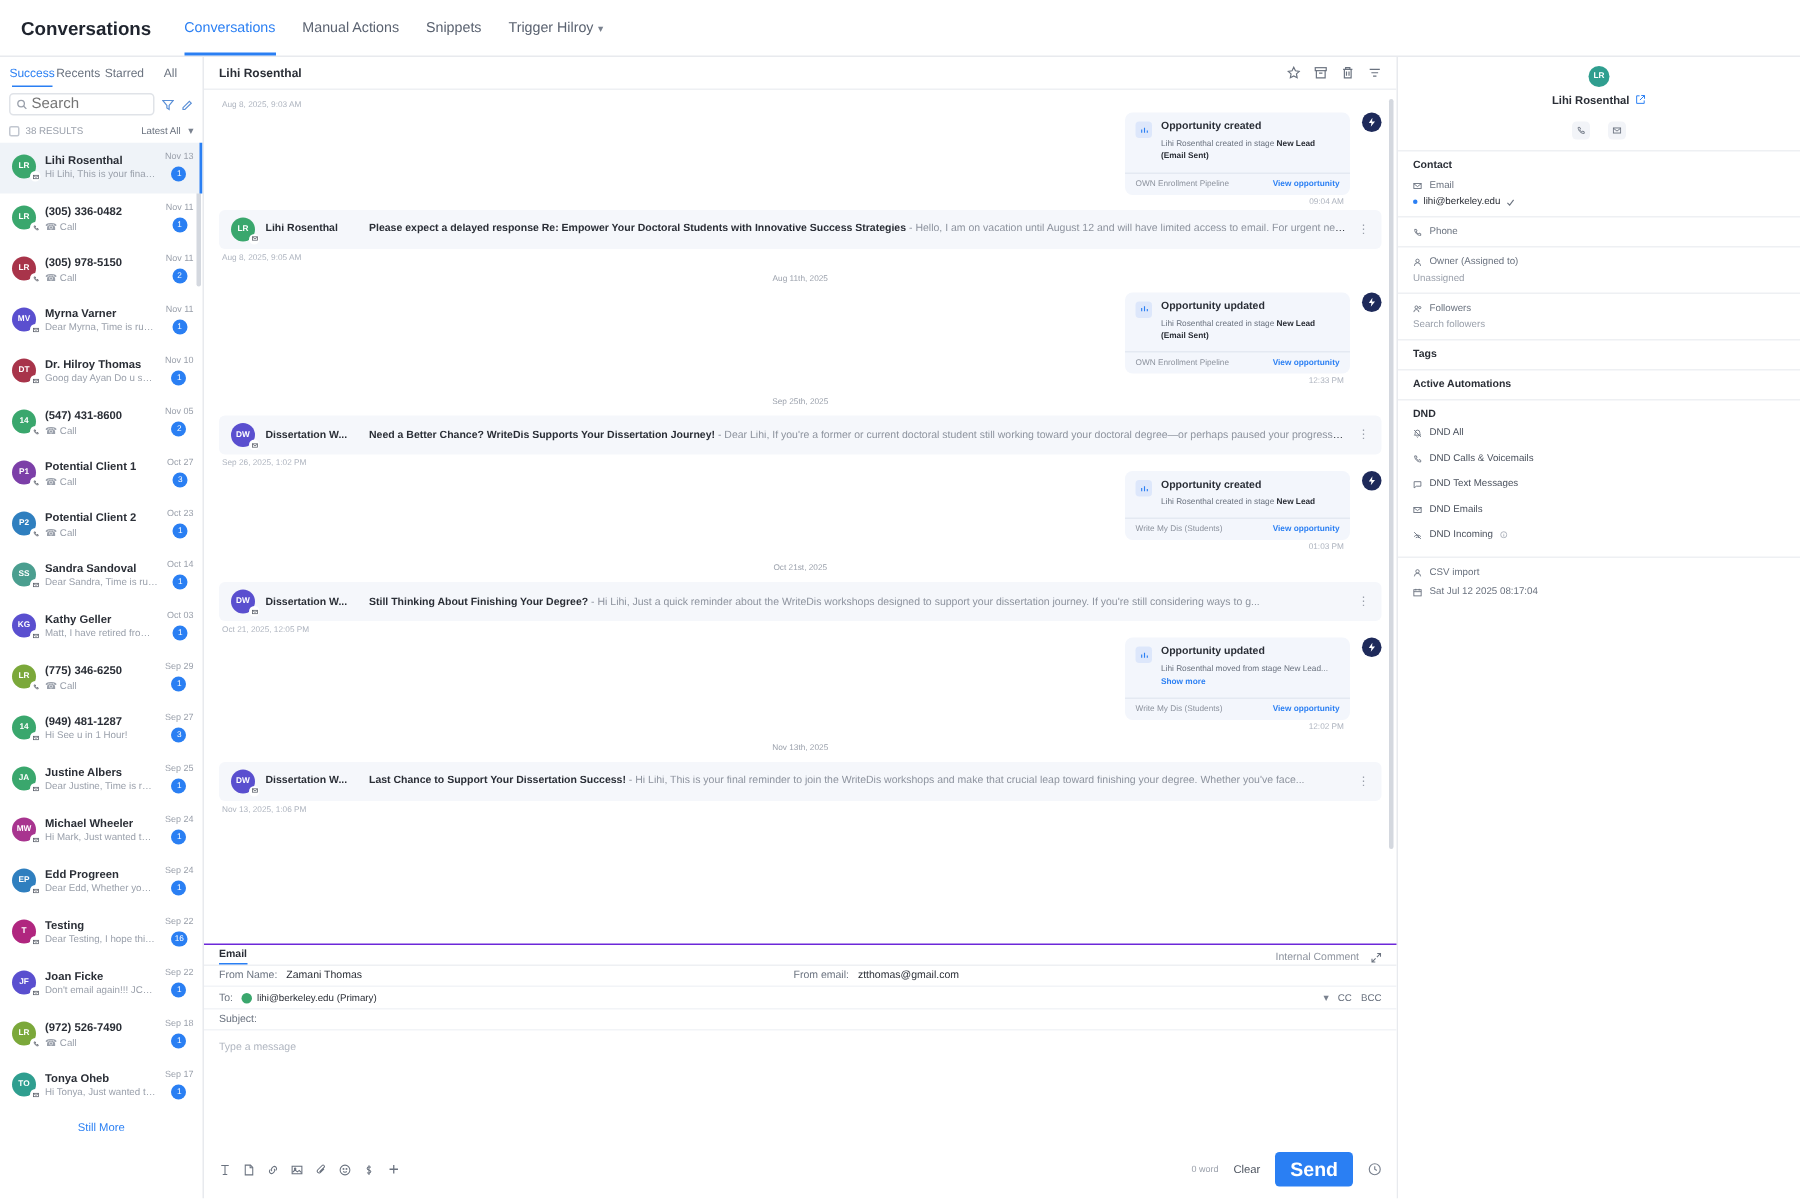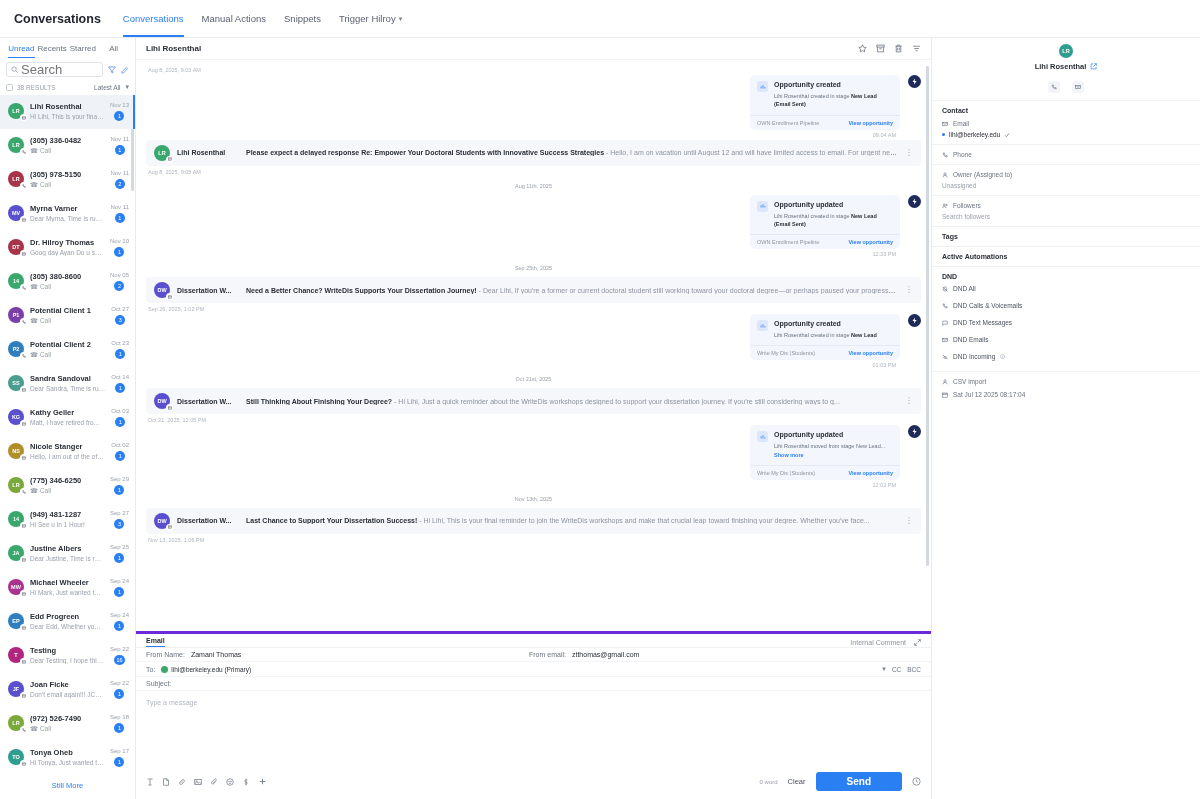--- a/index.html
+++ b/index.html
@@ -44,21 +44,21 @@
   .filter.active { color: #2a7ff3; }
   .filter.active:after {
     content:""; position:absolute; left:2px; right:2px; bottom:0; height:1.5px; background:#2a7ff3;
   }
   .search-row { display: flex; align-items: center; gap: 5px; padding: 4px 6px 3px 6px; }
   .search-box {
     flex: 1; height: 15px; border: 1px solid #e0e3e8; border-radius: 3px;
     display: flex; align-items: center; padding: 0 4px; gap: 3px; background: #fff;
   }
   .search-box input {
-    border: none; outline: none; font-size: 13px; color: #8d939e;
+    border: none; outline: none; font-size: 10px; color: #8d939e;
     width: 100%; background: transparent; font-family: "Liberation Sans", sans-serif;
   }
   .ico { display: inline-flex; align-items: center; justify-content: center; }
   .results-row {
     display: flex; align-items: center; justify-content: space-between;
     padding: 3px 6px 4px 6px; font-size: 6.5px; color: #9aa0ab;
   }
   .results-left { display: flex; align-items: center; gap: 4px; }
   .cbx { width: 7px; height: 7px; border: 1px solid #c2c7d0; border-radius: 1.5px; }
   .sort { display: flex; align-items: center; gap: 2px; color: #6a727f; font-size: 6.5px; cursor: pointer; }
@@ -147,21 +147,21 @@
   }
   .opp-pipe { font-size: 5.5px; color: #8d939e; }
   .opp-link { font-size: 5.5px; color: #2a7ff3; font-weight: bold; cursor: pointer; }
   .opp-badge {
     width: 13px; height: 13px; border-radius: 50%; background: #1e2a5a; color: #fff;
     display: flex; align-items: center; justify-content: center; font-size: 6px; flex: 0 0 13px;
   }
   .ts-right { text-align: right; font-size: 5.5px; color: #aeb4bf; margin-top: 2px; padding-right: 25px; }
 
   
-  .composer { border-top: 3px solid #6d28d9; flex: 0 0 auto; background: #fff; }
+  .composer { border-top: 1px solid #6d28d9; flex: 0 0 auto; background: #fff; }
   .comp-tabs {
     display: flex; align-items: center; justify-content: space-between;
     padding: 3px 10px 0 10px; border-bottom: 1px solid #eef0f3;
   }
   .comp-tab { font-size: 7px; color: #2a2e36; font-weight: bold; padding-bottom: 3px; position: relative; cursor: pointer; }
   .comp-tab:after { content:""; position:absolute; left:0; right:0; bottom:0; height:1.5px; background:#2a7ff3; }
   .comp-right { display: flex; align-items: center; gap: 8px; }
   .comp-tab2 { font-size: 7px; color: #8d939e; cursor: pointer; }
   .comp-row {
     display: flex; align-items: center; padding: 3px 10px; gap: 6px;
@@ -179,22 +179,22 @@
   .comp-body .ph { font-size: 7px; color: #b0b6c0; }
   .comp-foot {
     display: flex; align-items: center; justify-content: space-between;
     padding: 5px 10px 8px 10px;
   }
   .tools { display: flex; align-items: center; gap: 8px; color: #6a727f; }
   .foot-right { display: flex; align-items: center; gap: 10px; }
   .words { font-size: 6px; color: #9aa0ab; }
   .btn-clear { font-size: 7.5px; color: #4a515d; cursor: pointer; }
   .btn-send {
-    background: #2a7ff3; color: #fff; font-size: 10px; font-weight: bold;
-    border-radius: 3px; padding: 4px 31px; cursor: pointer; border: none;
+    background: #2a7ff3; color: #fff; font-size: 13px; font-weight: bold;
+    border-radius: 3px; padding: 4px 10px; cursor: pointer; border: none;
     font-family: "Liberation Sans", sans-serif;
   }
   .send-clock { color: #7a828f; font-size: 9px; cursor: pointer; }
 
   
   .right { width: 268px; flex: 0 0 268px; display: flex; flex-direction: column; background: #fff; min-height:0; }
   .r-head { padding: 6px 10px 4px 10px; display: flex; flex-direction: column; align-items: center; }
   .r-av {
     width: 14px; height: 14px; border-radius: 50%; background: #2f9e8f; color: #fff;
     display: flex; align-items: center; justify-content: center; font-size: 5.5px; font-weight: bold;
@@ -241,21 +241,21 @@
       </div>
     </div>
   </div>
 
   <div class="body">
 
     <div class="left">
 
       <div class="filters">
         <div class="filter active">
-            <span>Unread</span>
+            <span>Success</span>
           </div>
         <div class="filter">
             <span>Recents</span>
           </div>
         <div class="filter">
             <span>Starred</span>
           </div>
         <div class="filter">
             <span>All</span>
           </div>
@@ -375,21 +375,21 @@
                 <div class="badge">1</div>
               </div>
             </div>
             <div class="conv">
               <div class="av" style="background:#3aa76d">14<span class="ch">
                   <svg width="4" height="4" viewBox="0 0 16 16" fill="none" stroke="#555b66" stroke-width="2">
                     <path d="M3 2.5h3l1.2 3-1.7 1.2a9 9 0 004 4L10.7 9l3 1.2v3c-5.5.5-11-5-10.7-10.7z"></path>
                   </svg>
                 </span></div>
               <div class="conv-mid">
-                <div class="conv-name">(305) 380-8600</div>
+                <div class="conv-name">(547) 431-8600</div>
                 <div class="conv-prev">☎ Call</div>
               </div>
               <div class="conv-right">
                 <div class="conv-date">Nov 05</div>
                 <div class="badge">2</div>
               </div>
             </div>
             <div class="conv">
               <div class="av" style="background:#7c3fa8">P1<span class="ch">
                   <svg width="4" height="4" viewBox="0 0 16 16" fill="none" stroke="#555b66" stroke-width="2">
@@ -442,36 +442,20 @@
                     <rect x="1.5" y="3.5" width="13" height="9"></rect>
                     <path d="M1.5 4l6.5 5 6.5-5"></path>
                   </svg>
                 </span></div>
               <div class="conv-mid">
                 <div class="conv-name">Kathy Geller</div>
                 <div class="conv-prev">Matt, I have retired from full-time ...</div>
               </div>
               <div class="conv-right">
                 <div class="conv-date">Oct 03</div>
-                <div class="badge">1</div>
-              </div>
-            </div>
-            <div class="conv">
-              <div class="av" style="background:#b08f2a">NS<span class="ch">
-                  <svg width="4" height="4" viewBox="0 0 16 16" fill="none" stroke="#555b66" stroke-width="2">
-                    <rect x="1.5" y="3.5" width="13" height="9"></rect>
-                    <path d="M1.5 4l6.5 5 6.5-5"></path>
-                  </svg>
-                </span></div>
-              <div class="conv-mid">
-                <div class="conv-name">Nicole Stanger</div>
-                <div class="conv-prev">Hello, I am out of the office. I will...</div>
-              </div>
-              <div class="conv-right">
-                <div class="conv-date">Oct 02</div>
                 <div class="badge">1</div>
               </div>
             </div>
             <div class="conv">
               <div class="av" style="background:#7ba83a">LR<span class="ch">
                   <svg width="4" height="4" viewBox="0 0 16 16" fill="none" stroke="#555b66" stroke-width="2">
                     <path d="M3 2.5h3l1.2 3-1.7 1.2a9 9 0 004 4L10.7 9l3 1.2v3c-5.5.5-11-5-10.7-10.7z"></path>
                   </svg>
                 </span></div>
               <div class="conv-mid">

